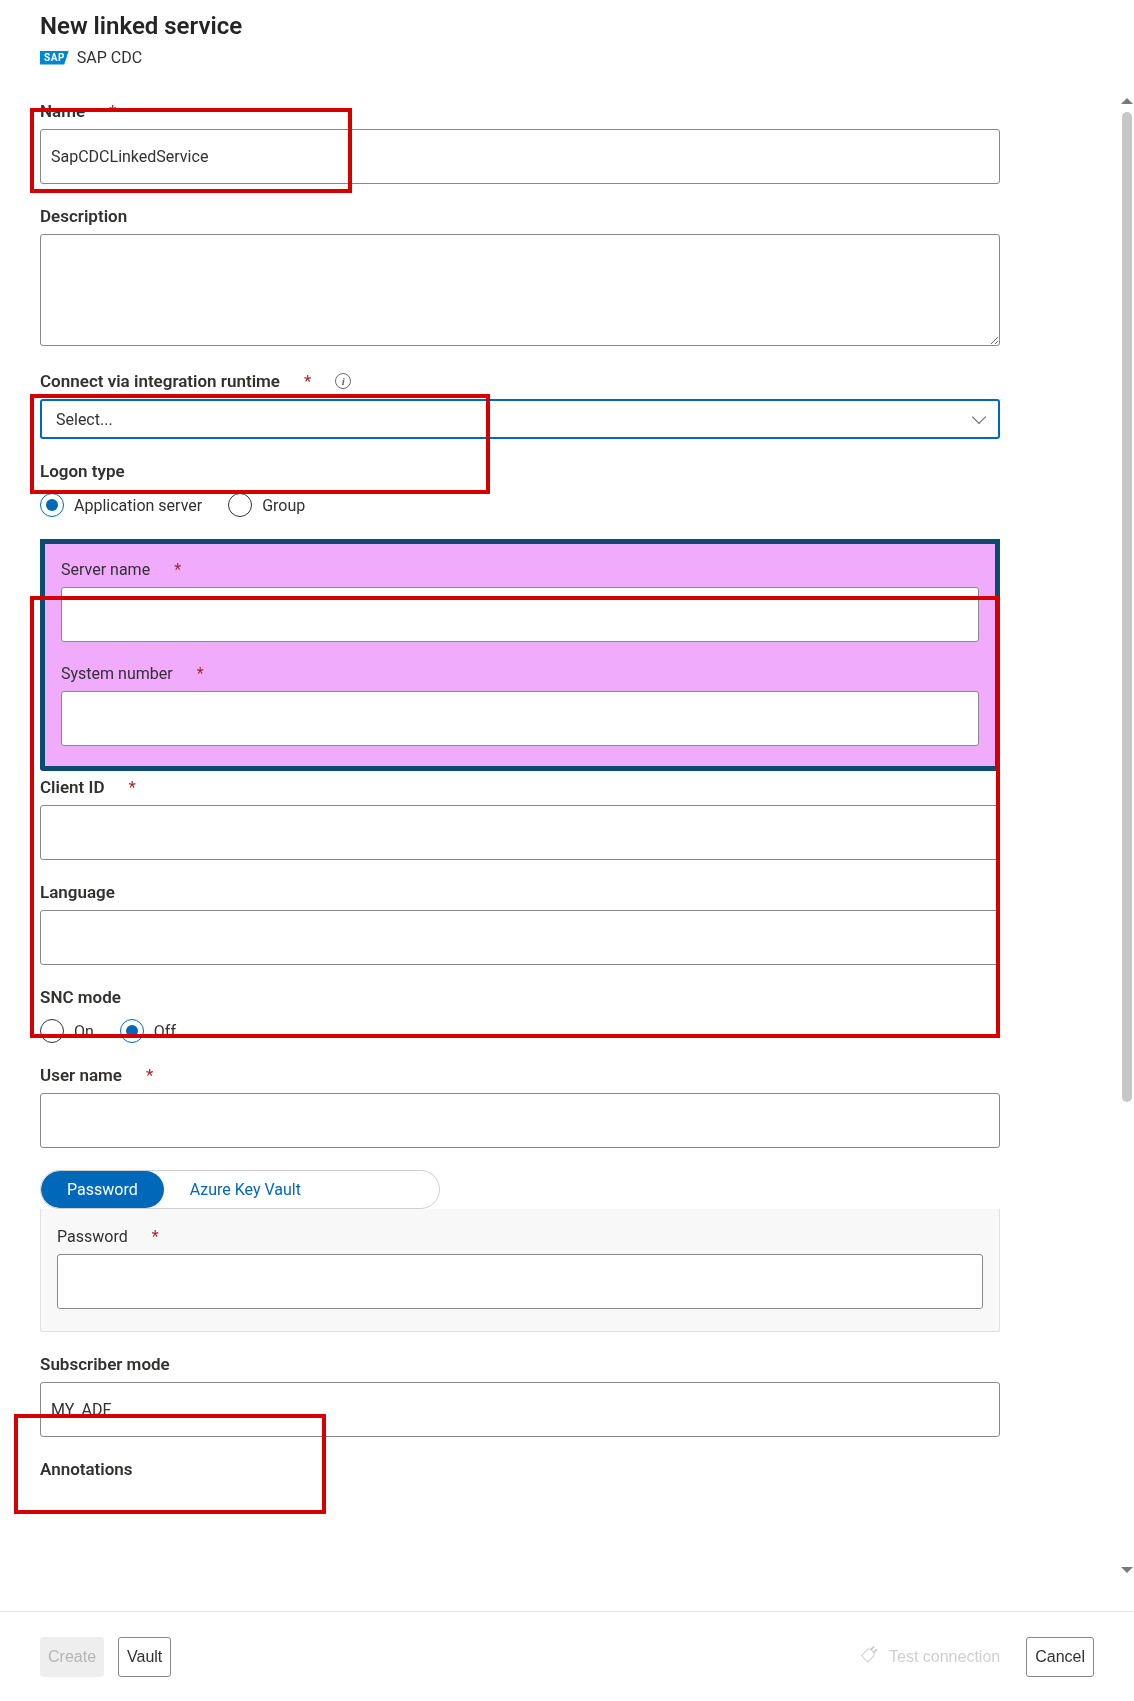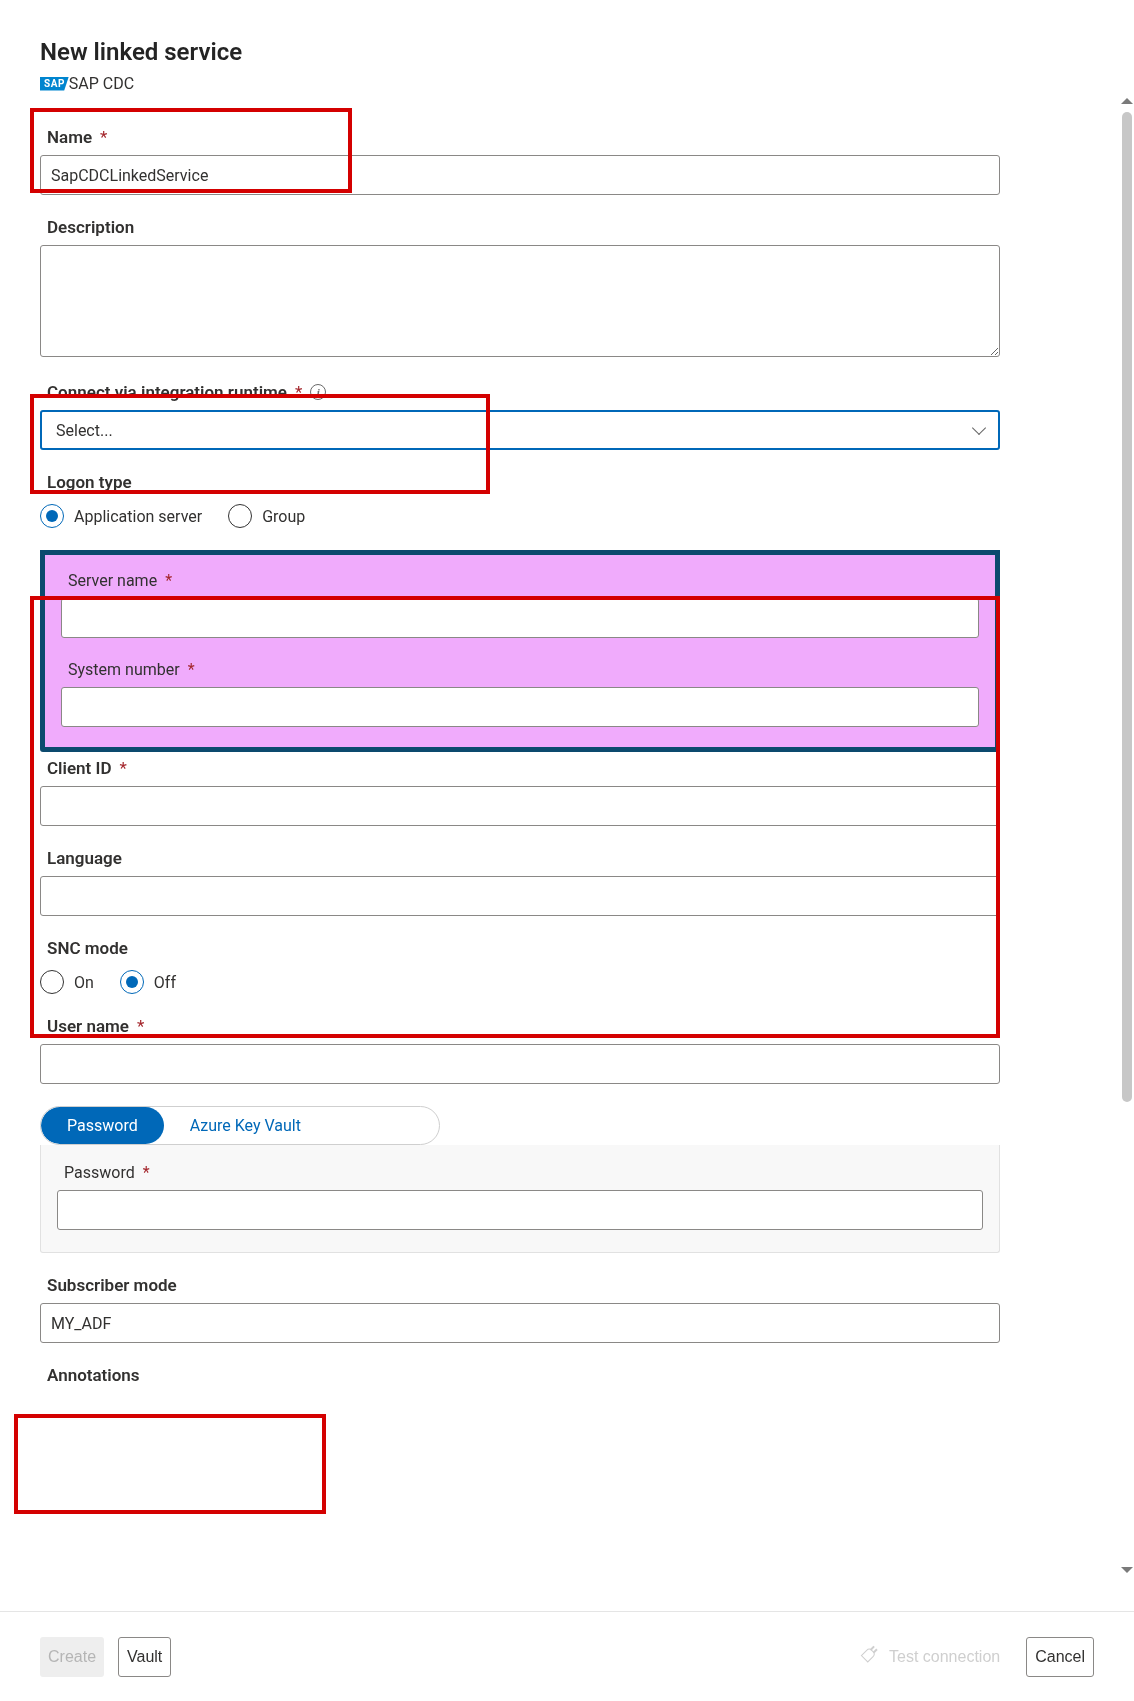--- a/index.html
+++ b/index.html
@@ -8,24 +8,24 @@
     font-size: 14px;
     color: #323130;
     background: #fff;
     width: 1134px;
     height: 1701px;
     position: relative;
     overflow: hidden;
   }
   .panel {
     position: absolute;
-    top: 12px; left: 0;
+    top: 0; left: 0;
     width: 1095px;
     height: 1573px;
-    padding: 26px 0 0 40px;
+    padding: 12px 0 0 40px;
     overflow-y: auto;
   }
   .scroll-track {
     position: absolute;
     right: 2px;
     top: 98px;
     width: 10px;
     height: 1475px;
     background: transparent;
   }
@@ -49,21 +49,21 @@
 
   h1.title {
     font-size: 24px;
     font-weight: 600;
     color: #242424;
     margin-bottom: 8px;
   }
   .sub-row {
     display: flex;
     align-items: center;
-    gap: 0;
+    gap: 8px;
     font-size: 16px;
     color: #323130;
     margin-bottom: 34px;
   }
   .sap-icon {
     background: #0085cf;
     color: #fff;
     font-weight: 700;
     font-size: 10px;
     padding: 0 4px;
@@ -75,36 +75,35 @@
   }
 
   .field-block { margin-bottom: 22px; width: 960px; }
   .field-label {
     font-size: 17px;
     font-weight: 600;
     color: #323130;
     margin-bottom: 8px;
     display: flex;
     align-items: center;
-    gap: 8px;
-    margin-left: 7px;
+    gap: 24px;
   }
   .req { color: #a4262c; font-weight: 400; }
   input.text, textarea.text, .select {
     width: 100%;
     border: 1px solid #8a8886;
     border-radius: 3px;
     font-size: 16px;
     font-family: inherit;
     padding: 6px 10px;
     background: #fff;
     color: #323130;
     outline: none;
   }
-  input.text { height: 40px; }
+  input.text { height: 55px; }
   textarea.text { height: 112px; resize: both; }
   .select {
     height: 40px;
     border: 2px solid #0068b8;
     color: #323130;
     display: flex;
     align-items: center;
     justify-content: space-between;
     cursor: pointer;
     padding: 0 14px;

